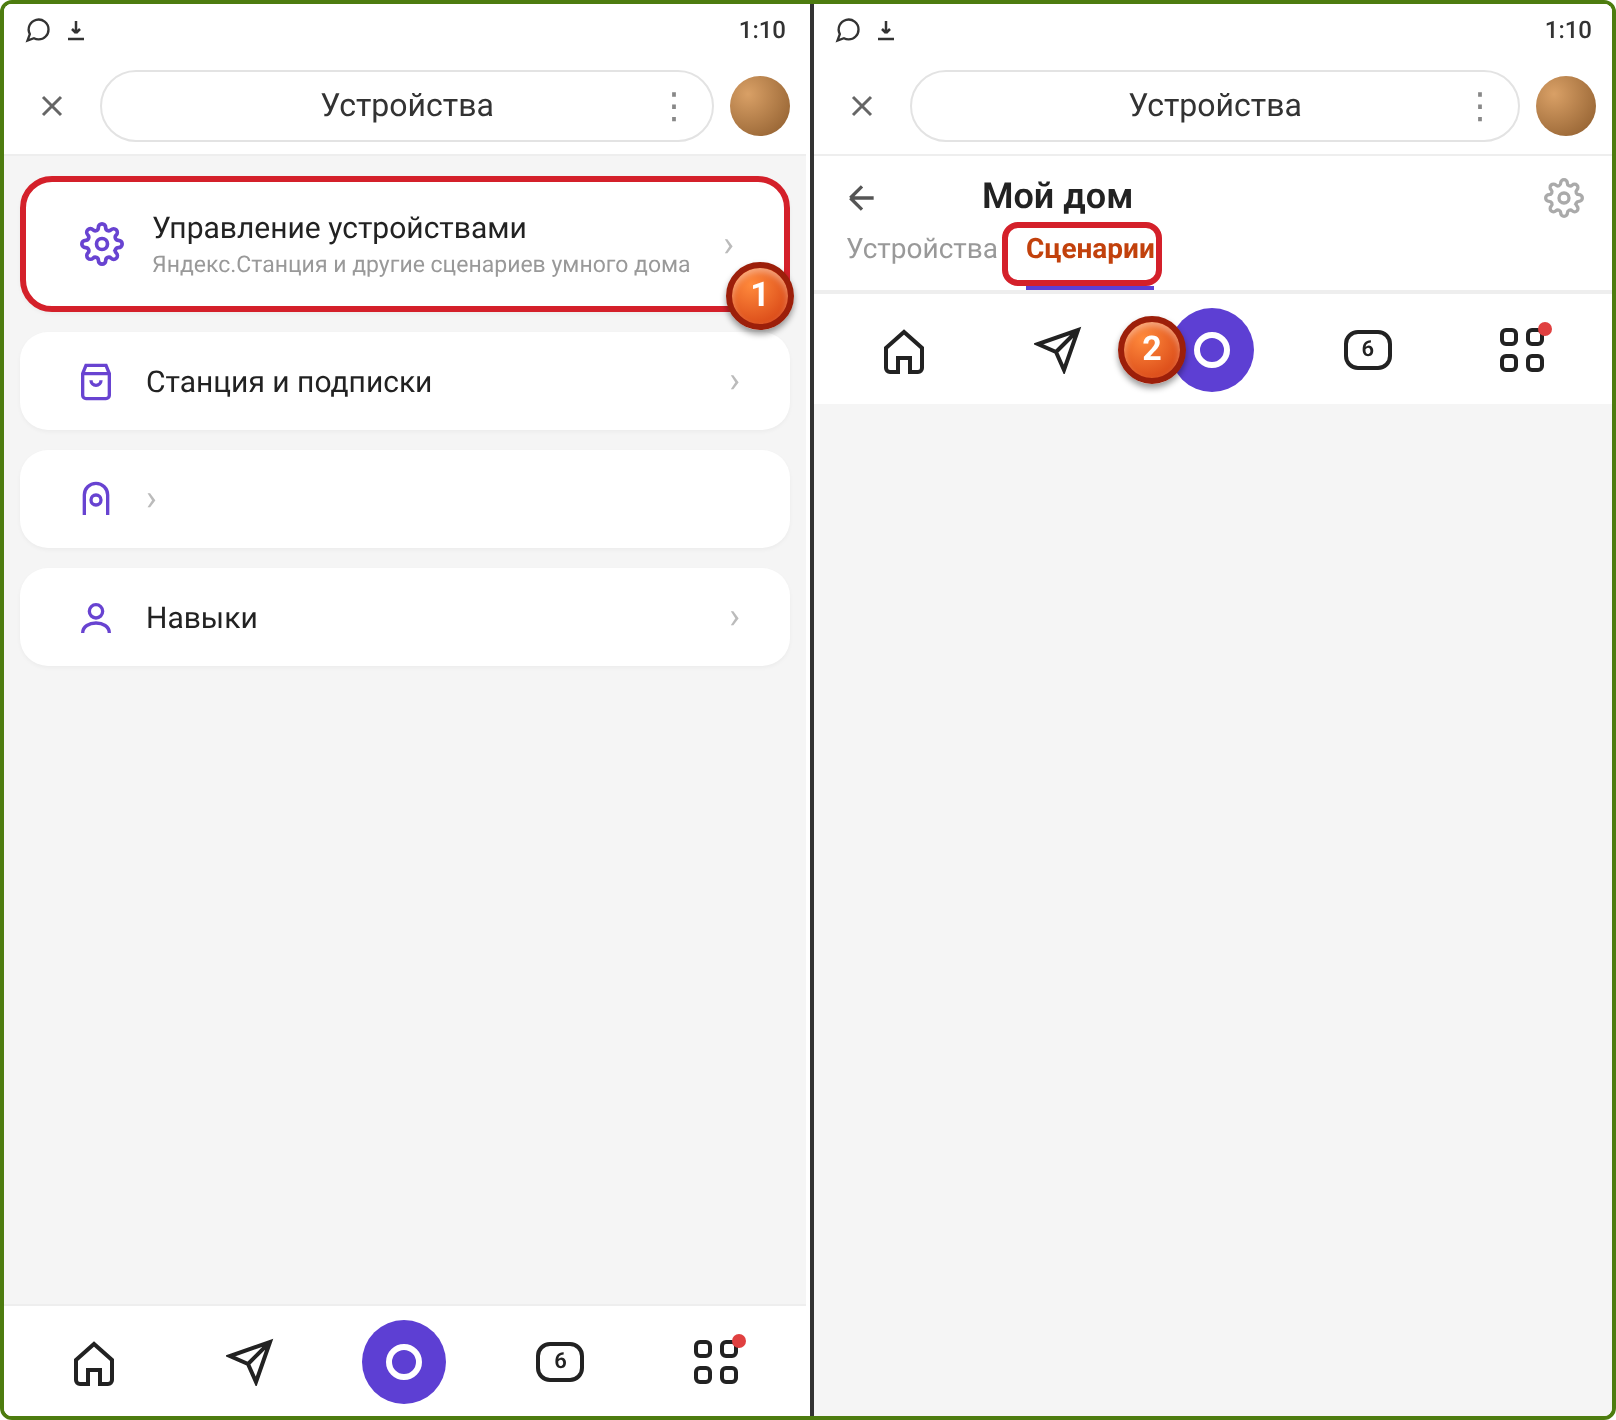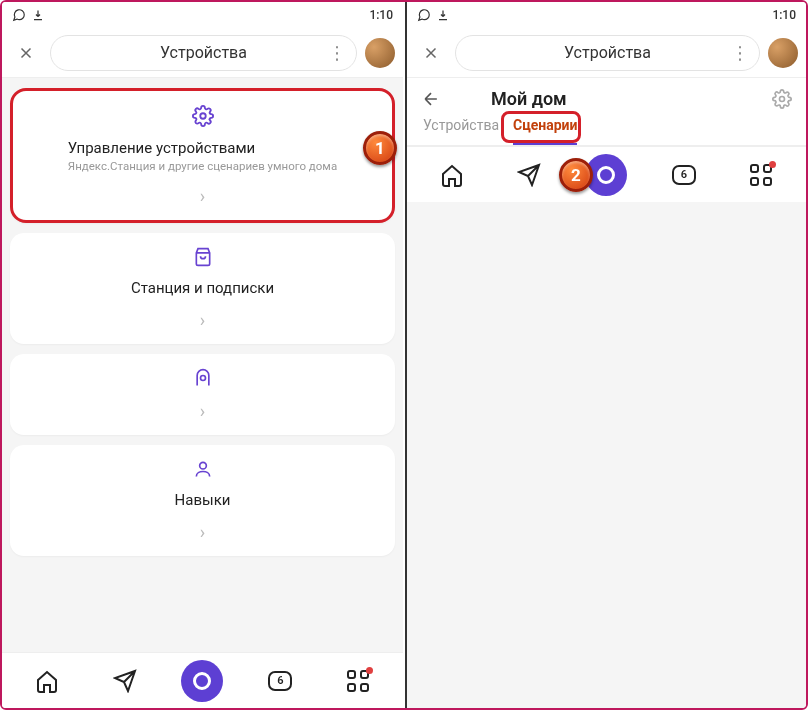--- a/index.html
+++ b/index.html
@@ -8,21 +8,21 @@
     background: #fff;
     width: 808px;
     height: 710px;
     position: relative;
   }
   .container {
     display: flex;
     gap: 2px;
     width: 808px;
     height: 710px;
-    border: 2px solid #be185d;
+    border: 2px solid #4d7c0f;
     border-radius: 6px;
     overflow: hidden;
   }
   .screen {
     width: 402px;
     height: 706px;
     background: #f5f5f5;
     position: relative;
     display: flex;
     flex-direction: column;
@@ -81,21 +81,20 @@
   .card {
     background: #fff;
     border-radius: 14px;
     padding: 14px 25px;
     display: flex;
     align-items: center;
     gap: 12px;
     margin-bottom: 10px;
     box-shadow: 0 1px 2px rgba(0,0,0,0.04);
     position: relative;
-    flex-direction: column;
   }
   .card .icon { width:26px; display:flex; justify-content:center; color:#6843d1; }
   .card .texts { flex:1; }
   .card .title { font-size: 15px; color:#222; }
   .card .subtitle { font-size: 11.5px; color:#999; margin-top:2px; }
   .card .chev { color:#bbb; font-size:18px; }
   .highlight {
     border: 3px solid #d4202a;
     border-radius: 16px;
   }

